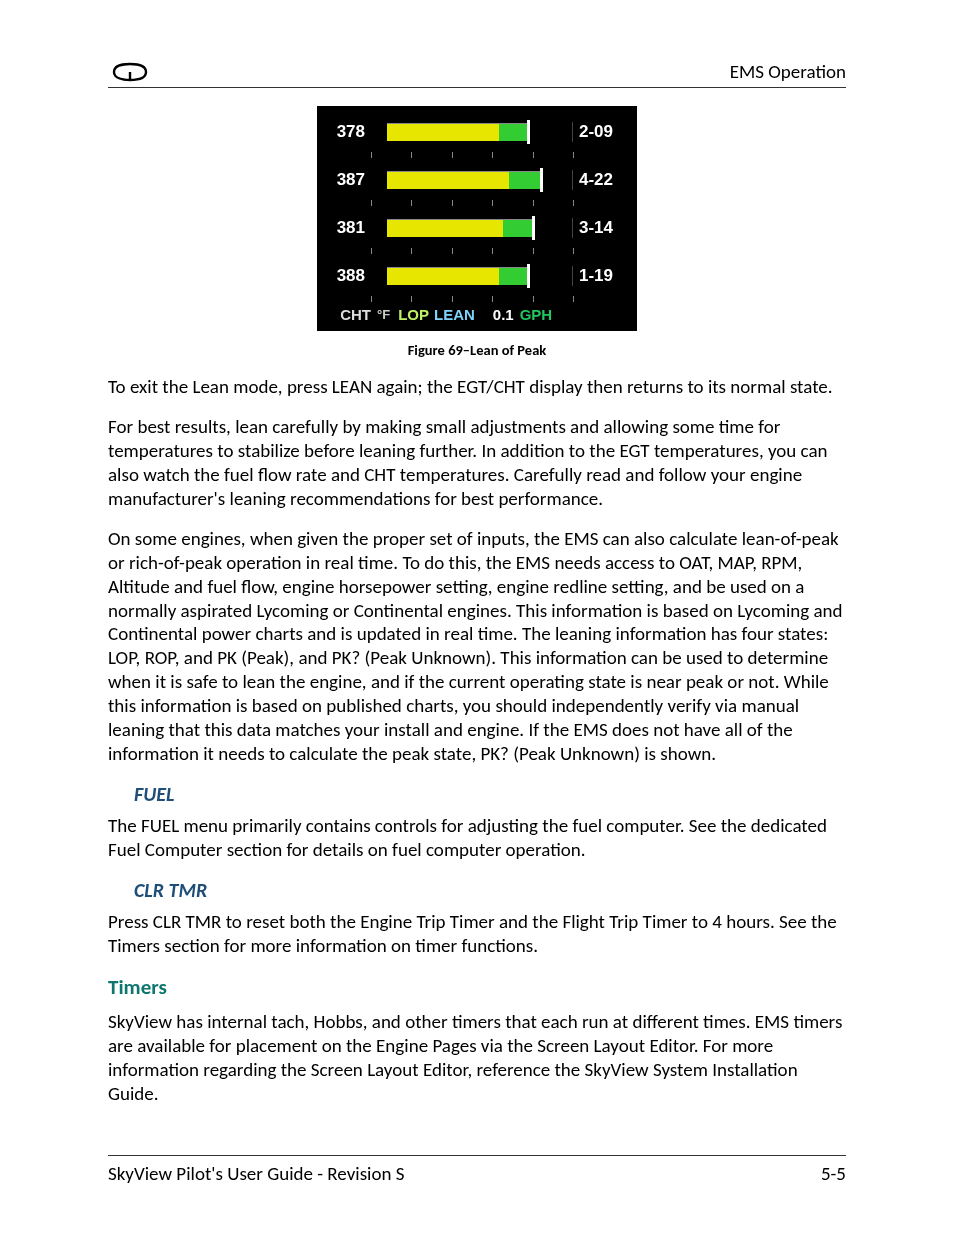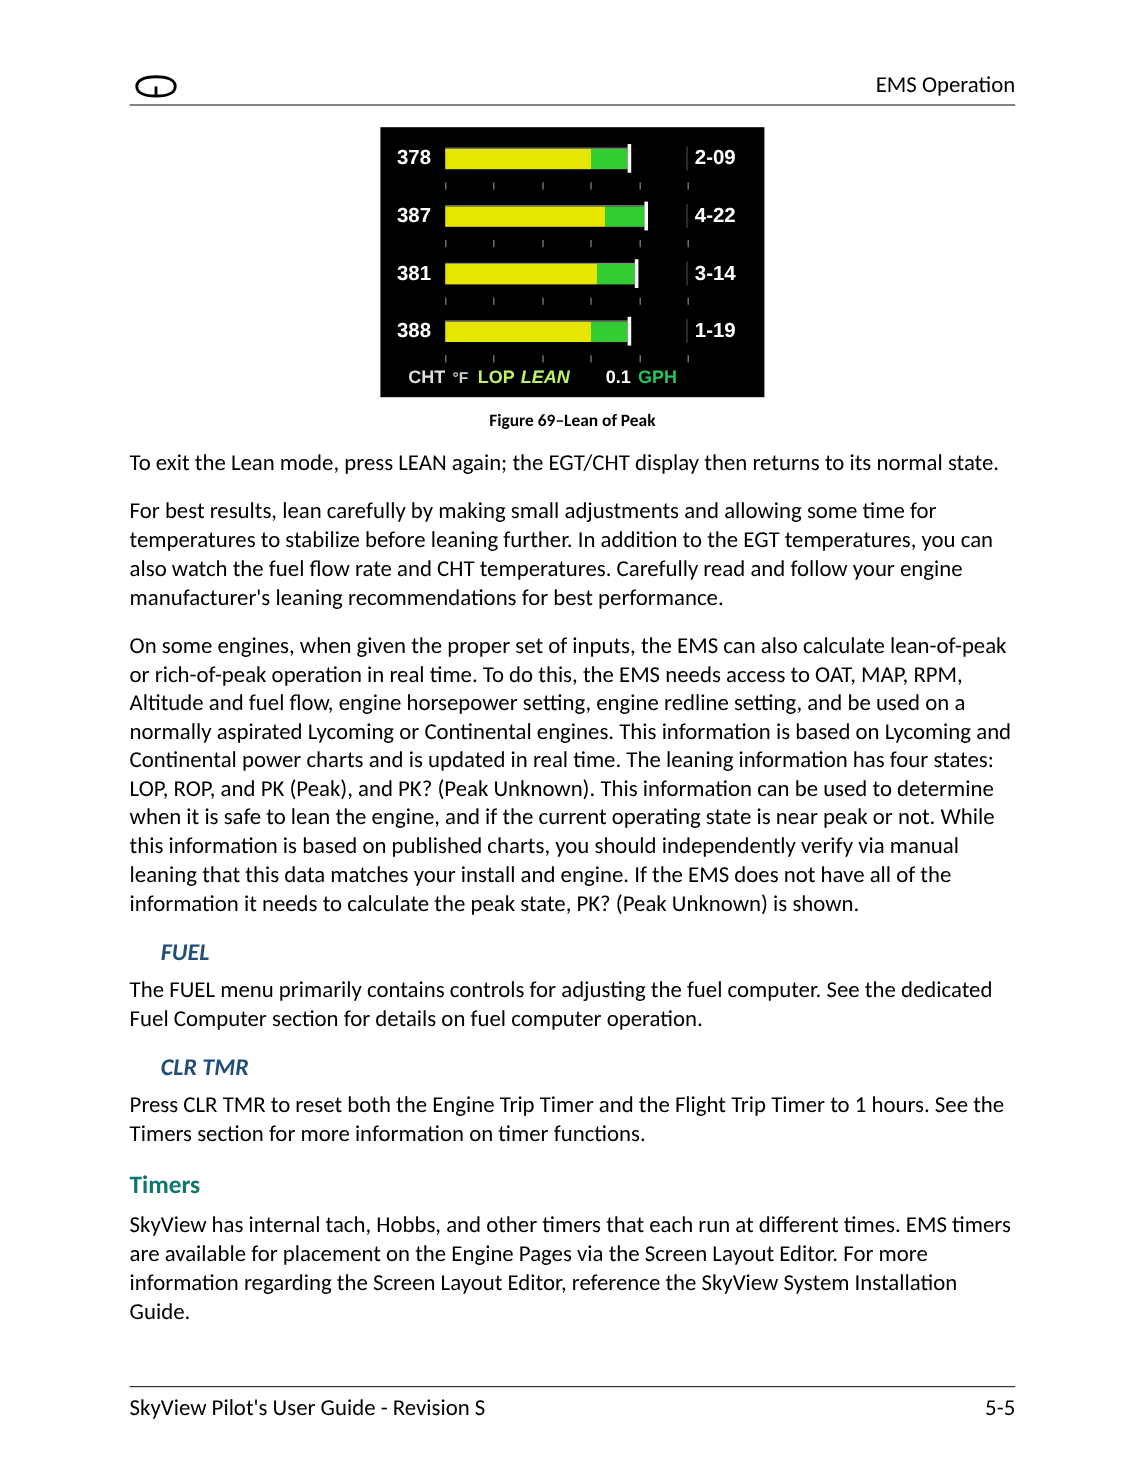--- a/index.html
+++ b/index.html
@@ -46,22 +46,22 @@
     display: flex;
     align-items: center;
     height: 40px;
     position: relative;
   }
   .ems-left {
     width: 40px;
     color: #fff;
     font-size: 17px;
     font-weight: bold;
-    text-align: center;
-    padding-right: 6px;
+    text-align: right;
+    padding-right: 22px;
     flex-shrink: 0;
   }
   .ems-bar-area {
     flex: 1;
     position: relative;
     height: 28px;
     margin-right:6px;
   }
   .ems-bar {
     position: absolute;
@@ -105,21 +105,21 @@
     display:flex;
     color:#fff;
     font-size:15px;
     font-weight:bold;
     padding: 2px 0 4px 0;
     align-items:center;
   }
   .ems-bottom .cht { width:46px; text-align:right; color:#ddd; padding-right:4px;}
   .ems-bottom .degf { color:#ccc; padding:0 8px 0 2px; font-size:13px;}
   .ems-bottom .lop { color:#bef264; padding-right:5px;}
-  .ems-bottom .lean { color:#bef264; padding-right:30px;font-style:italic;}
+  .ems-bottom .lean { color:#7dd3fc; padding-right:18px;}
   .ems-bottom .val { color:#fff; padding-right:6px;}
   .ems-bottom .gph { color:#22c55e;}
   .figure-caption {
     font-size: 14.5px;
     font-weight: bold;
     margin-top: 10px;
   }
   p.body {
     font-size: 19px;
     line-height: 1.26;
@@ -269,21 +269,21 @@
   </div>
 
   <p class="body">To exit the Lean mode, press LEAN again; the EGT/CHT display then returns to its normal state.</p>
   <p class="body">For best results, lean carefully by making small adjustments and allowing some time for temperatures to stabilize before leaning further. In addition to the EGT temperatures, you can also watch the fuel flow rate and CHT temperatures. Carefully read and follow your engine manufacturer's leaning recommendations for best performance.</p>
   <p class="body">On some engines, when given the proper set of inputs, the EMS can also calculate lean-of-peak or rich-of-peak operation in real time. To do this, the EMS needs access to OAT, MAP, RPM, Altitude and fuel flow, engine horsepower setting, engine redline setting, and be used on a normally aspirated Lycoming or Continental engines. This information is based on Lycoming and Continental power charts and is updated in real time. The leaning information has four states: LOP, ROP, and PK (Peak), and PK? (Peak Unknown). This information can be used to determine when it is safe to lean the engine, and if the current operating state is near peak or not. While this information is based on published charts, you should independently verify via manual leaning that this data matches your install and engine. If the EMS does not have all of the information it needs to calculate the peak state, PK? (Peak Unknown) is shown.</p>
 
   <div class="h-italic">FUEL</div>
   <p class="body">The FUEL menu primarily contains controls for adjusting the fuel computer. See the dedicated Fuel Computer section for details on fuel computer operation.</p>
 
   <div class="h-italic">CLR TMR</div>
-  <p class="body">Press CLR TMR to reset both the Engine Trip Timer and the Flight Trip Timer to 1 hours. See the Timers section for more information on timer functions.</p>
+  <p class="body">Press CLR TMR to reset both the Engine Trip Timer and the Flight Trip Timer to 4 hours. See the Timers section for more information on timer functions.</p>
 
   <div class="h-bold">Timers</div>
   <p class="body">SkyView has internal tach, Hobbs, and other timers that each run at different times. EMS timers are available for placement on the Engine Pages via the Screen Layout Editor. For more information regarding the Screen Layout Editor, reference the SkyView System Installation Guide.</p>
 
   <div class="footer-row">
     <span>SkyView Pilot's User Guide - Revision S</span>
     <span>5-5</span>
   </div>
 
 </div>

